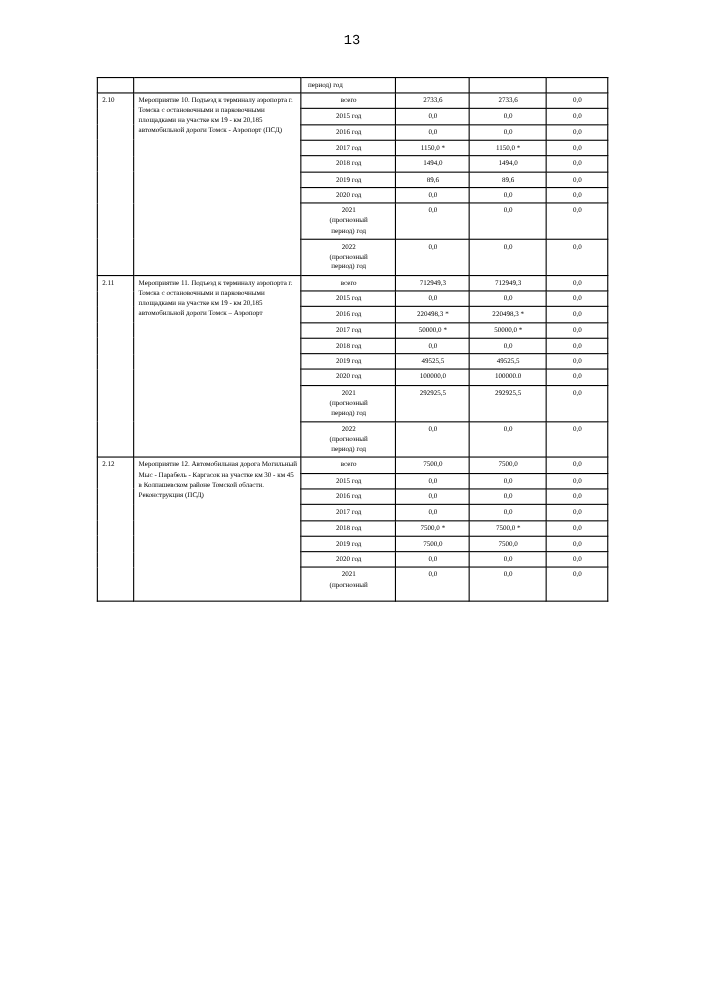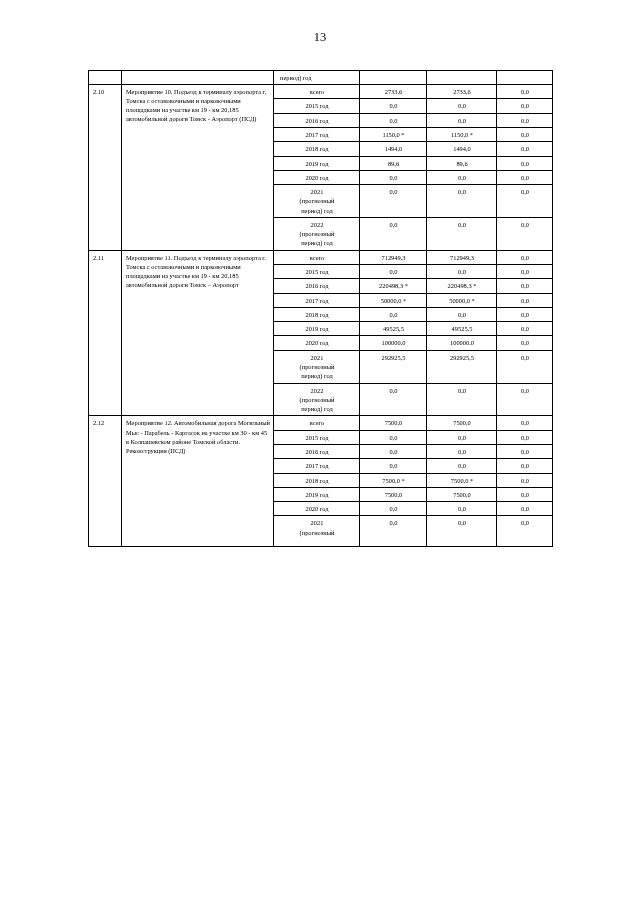--- a/index.html
+++ b/index.html
@@ -21,21 +21,21 @@
     position: relative;
     box-sizing: border-box;
   }
   .page-number {
     position: absolute;
     top: 30px;
     left: 0;
     width: 640px;
     text-align: center;
     font-size: 12.5px;
-    font-family: Liberation Serif, serif;
+    font-family: Liberation Mono, monospace;
   }
   .table-wrap {
     position: absolute;
     top: 70px;
     left: 88px;
     width: 464px;
   }
   table.doc-table {
     border-collapse: collapse;
     width: 464px;

